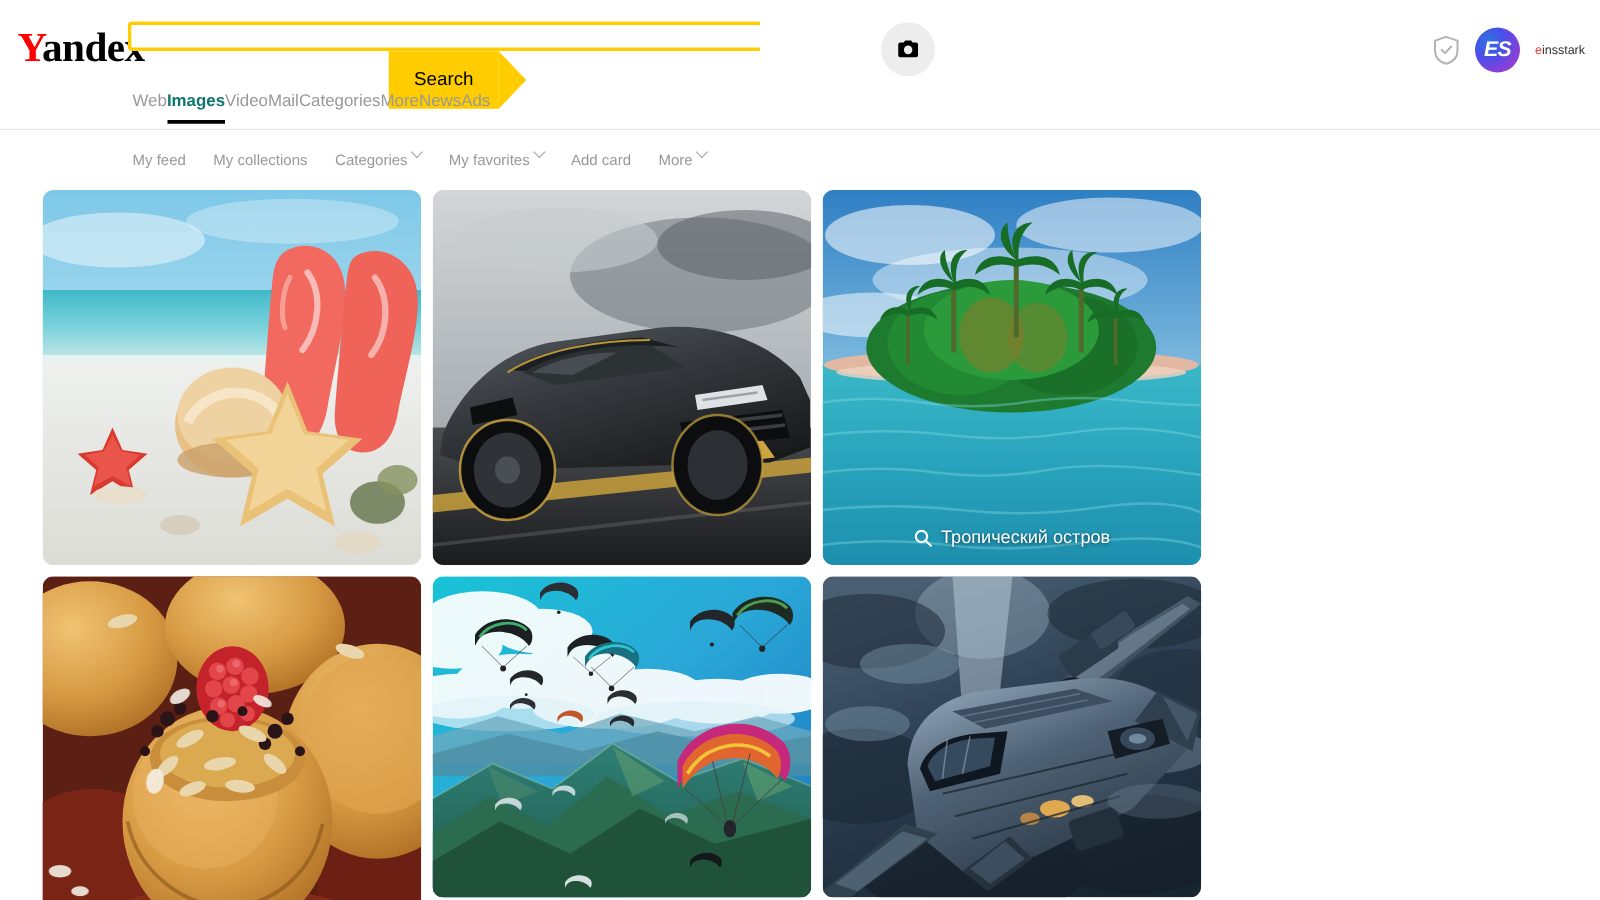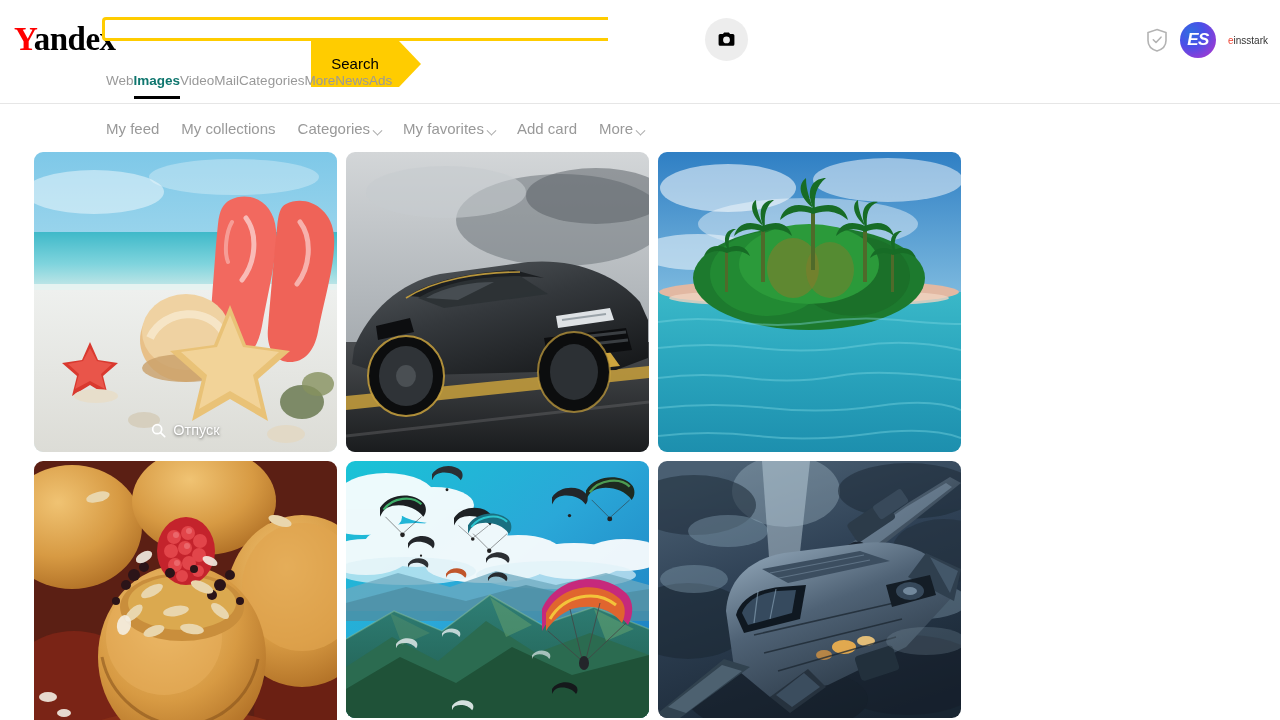--- a/index.html
+++ b/index.html
@@ -165,26 +165,26 @@
     position: relative;
     width: 1280px;
     height: 48px;
     background: #ffffff;
     display: flex;
     align-items: center;
     padding-left: 106px;
     gap: 22px;
   }
   .subnav-item {
-    font-size: 15px;
+    font-size: 12px;
     color: #999999;
     cursor: pointer;
     white-space: nowrap;
     display: flex;
-    align-items: flex-end;
+    align-items: flex-start;
     gap: 4px;
   }
   .chev {
     display: inline-block;
     width: 7px; height: 7px;
     border-right: 1.3px solid #aaa;
     border-bottom: 1.3px solid #aaa;
     transform: rotate(45deg) translate(-2px, -2px);
   }
 
@@ -356,29 +356,20 @@
           <path d="M22 -12 L29 1 L44 4 L33 14 L37 29 L22 21 L7 29 L11 14 L0 4 L15 1 Z" fill="#e9554a"></path>
         </g>
 
         <ellipse cx="268" cy="250" rx="22" ry="17" fill="#6b7a52" opacity="0.85"></ellipse>
         <ellipse cx="284" cy="232" rx="16" ry="12" fill="#86915f" opacity="0.8"></ellipse>
         <ellipse cx="110" cy="268" rx="16" ry="8" fill="#d6cfbe"></ellipse>
         <ellipse cx="252" cy="282" rx="19" ry="9" fill="#e2d9c6"></ellipse>
         <ellipse cx="62" cy="244" rx="22" ry="7" fill="#e7decb"></ellipse>
       </svg>
     </div>
-    <div class="caption">
-      <span class="mag">
-        <svg width="15" height="15" viewBox="0 0 16 16" fill="none" stroke="#ffffff" stroke-width="1.8">
-          <circle cx="6.6" cy="6.6" r="4.8"></circle>
-            <path d="M10.3 10.3 L14.6 14.6" stroke-linecap="round"></path>
-        </svg>
-      </span>
-      <span>Отпуск</span>
-    </div>
   </div>
 
   <div class="card">
     <div class="art">
       <svg width="303" height="300" viewBox="0 0 303 300" preserveAspectRatio="none">
         <defs>
           <linearGradient id="c-sky" x1="0" y1="0" x2="0" y2="1">
             <stop offset="0%" stop-color="#d3d6d8"></stop>
               <stop offset="45%" stop-color="#b4b9bd"></stop>
             <stop offset="100%" stop-color="#8d9398"></stop>
@@ -507,20 +498,29 @@
         </g>
 
         <g stroke="#7fd9e4" stroke-width="2" opacity="0.4" fill="none">
           <path d="M0 170 Q40 164 80 170 T160 170 T240 168 T303 172"></path>
           <path d="M0 196 Q50 190 100 196 T200 194 T303 198"></path>
           <path d="M0 226 Q45 220 90 226 T180 224 T303 228"></path>
           <path d="M0 256 Q55 250 110 256 T220 254 T303 258"></path>
           <path d="M0 284 Q50 278 100 284 T210 282 T303 286"></path>
         </g>
       </svg>
+    </div>
+    <div class="caption">
+      <span class="mag">
+        <svg width="15" height="15" viewBox="0 0 16 16" fill="none" stroke="#ffffff" stroke-width="1.8">
+          <circle cx="6.6" cy="6.6" r="4.8"></circle>
+            <path d="M10.3 10.3 L14.6 14.6" stroke-linecap="round"></path>
+        </svg>
+      </span>
+      <span>Тропический остров</span>
     </div>
   </div>
 
   <div class="card">
     <div class="art">
       <svg width="303" height="300" viewBox="0 0 303 300" preserveAspectRatio="none">
         <defs>
           <radialGradient id="a-apple" cx="0.4" cy="0.3" r="0.8">
             <stop offset="0%" stop-color="#f0c373"></stop>
               <stop offset="55%" stop-color="#d79a43"></stop>

